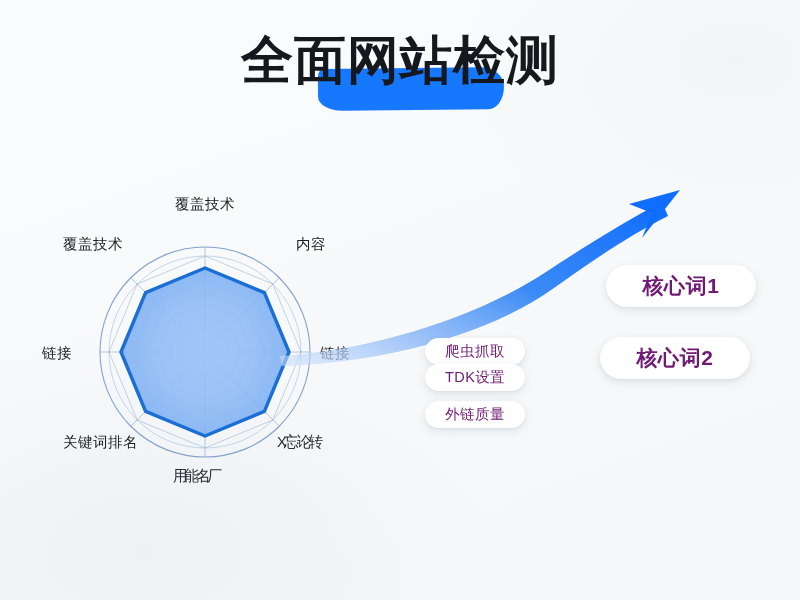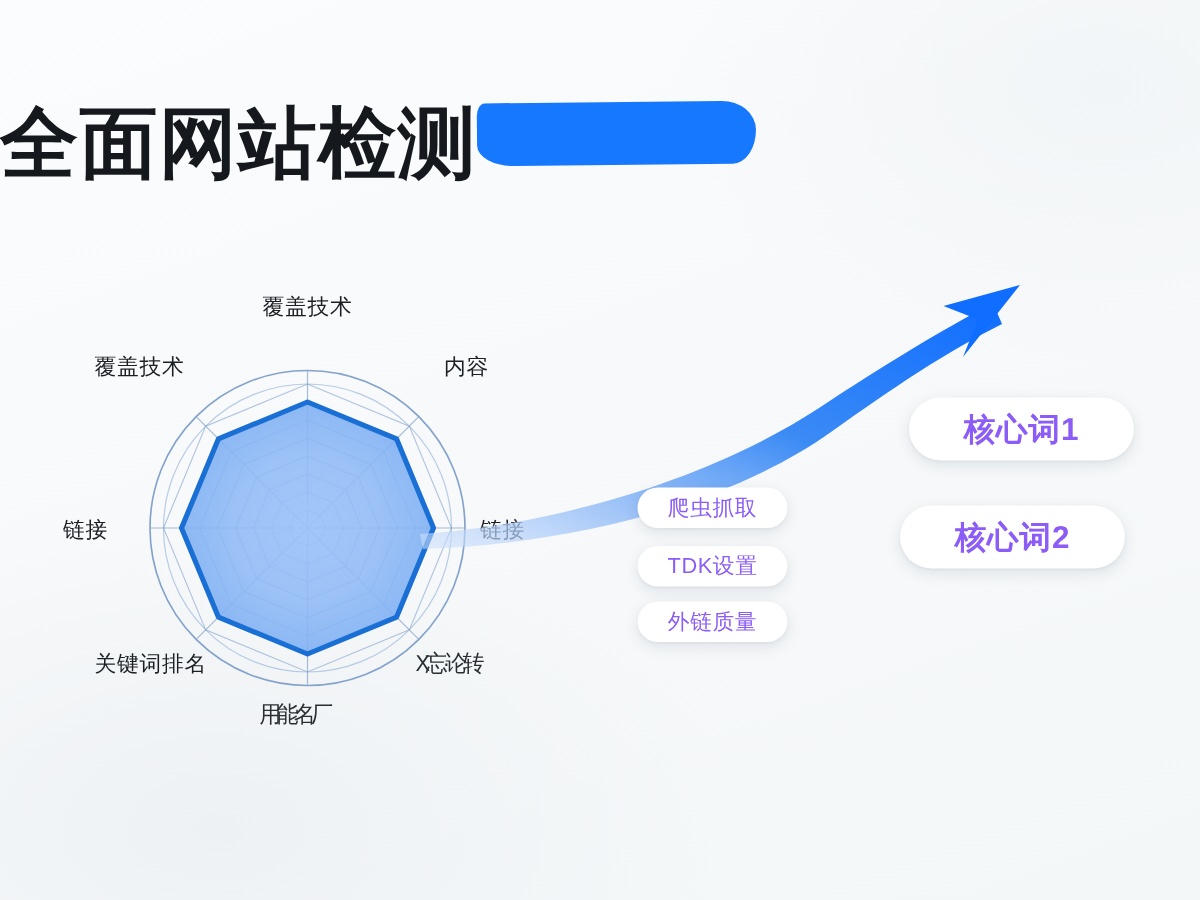--- a/index.html
+++ b/index.html
@@ -23,22 +23,21 @@
       linear-gradient(160deg, #fbfcfd 0%, #f7f9fa 45%, #f4f7f8 100%);
     overflow: hidden;
   }
 
   
   .title-wrap {
     position: absolute;
     left: 0;
     top: 34px;
     width: 800px;
-    text-align: left;
-    margin-top: 36px;
+    text-align: center;
   }
   .title-main {
     position: relative;
     display: inline-block;
     font-size: 52px;
     line-height: 1;
     font-weight: 700;
     letter-spacing: 1px;
     color: #15181c;
     z-index: 3;
@@ -117,21 +116,21 @@
   }
 
   
   .pill {
     position: absolute;
     display: flex;
     align-items: center;
     justify-content: center;
     background: #ffffff;
     border-radius: 40px;
-    color: #8b5cf6;
+    color: #701a75;
     box-shadow: 0 3px 10px rgba(22, 40, 70, .10), 0 1px 2px rgba(22, 40, 70, .05);
     white-space: nowrap;
   }
   .pill-small {
     width: 100px;
     height: 27px;
     font-size: 14.5px;
     font-weight: 500;
     letter-spacing: .4px;
   }
@@ -212,21 +211,21 @@
           <stop offset="55%" stop-color="#3b8bf5"></stop>
           <stop offset="100%" stop-color="#0f6dff"></stop>
         </linearGradient>
       </defs>
       <path d="M 0 176 C 92 170, 196 138, 266 92 C 310 63, 348 40, 382 22
                L 388 36 C 352 54, 316 78, 274 108 C 204 158, 96 183, 2 186 Z" fill="url(#arrowGrad)"></path>
       <path d="M 400 10 L 349 24 L 372 33 L 362 58 Z" fill="#0f6dff"></path>
     </svg>
   </div>
 
-  <div class="pill pill-small" style="left:425px; top:325px;">
+  <div class="pill pill-small" style="left:425px; top:338px;">
     <span>爬虫抓取</span>
   </div>
   <div class="pill pill-small" style="left:425px; top:401px;">
     <span>外链质量</span>
   </div>
   <div class="pill pill-small" style="left:425px; top:364px;">
     <span>TDK设置</span>
   </div>
 
   <div class="pill pill-large" style="left:606px; top:265px;">

